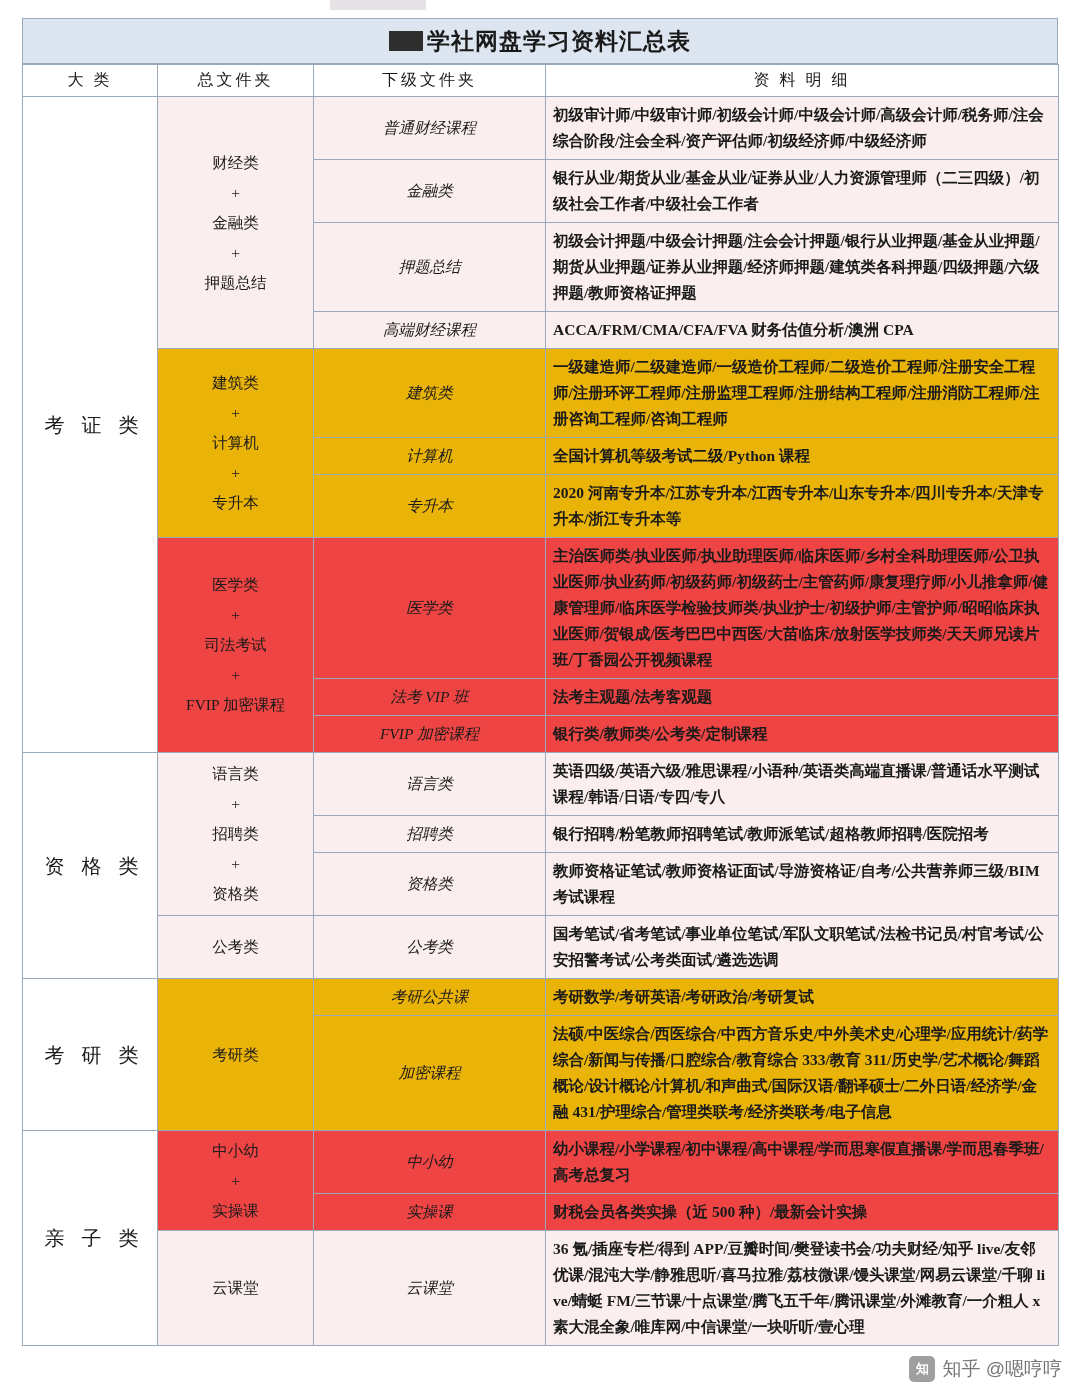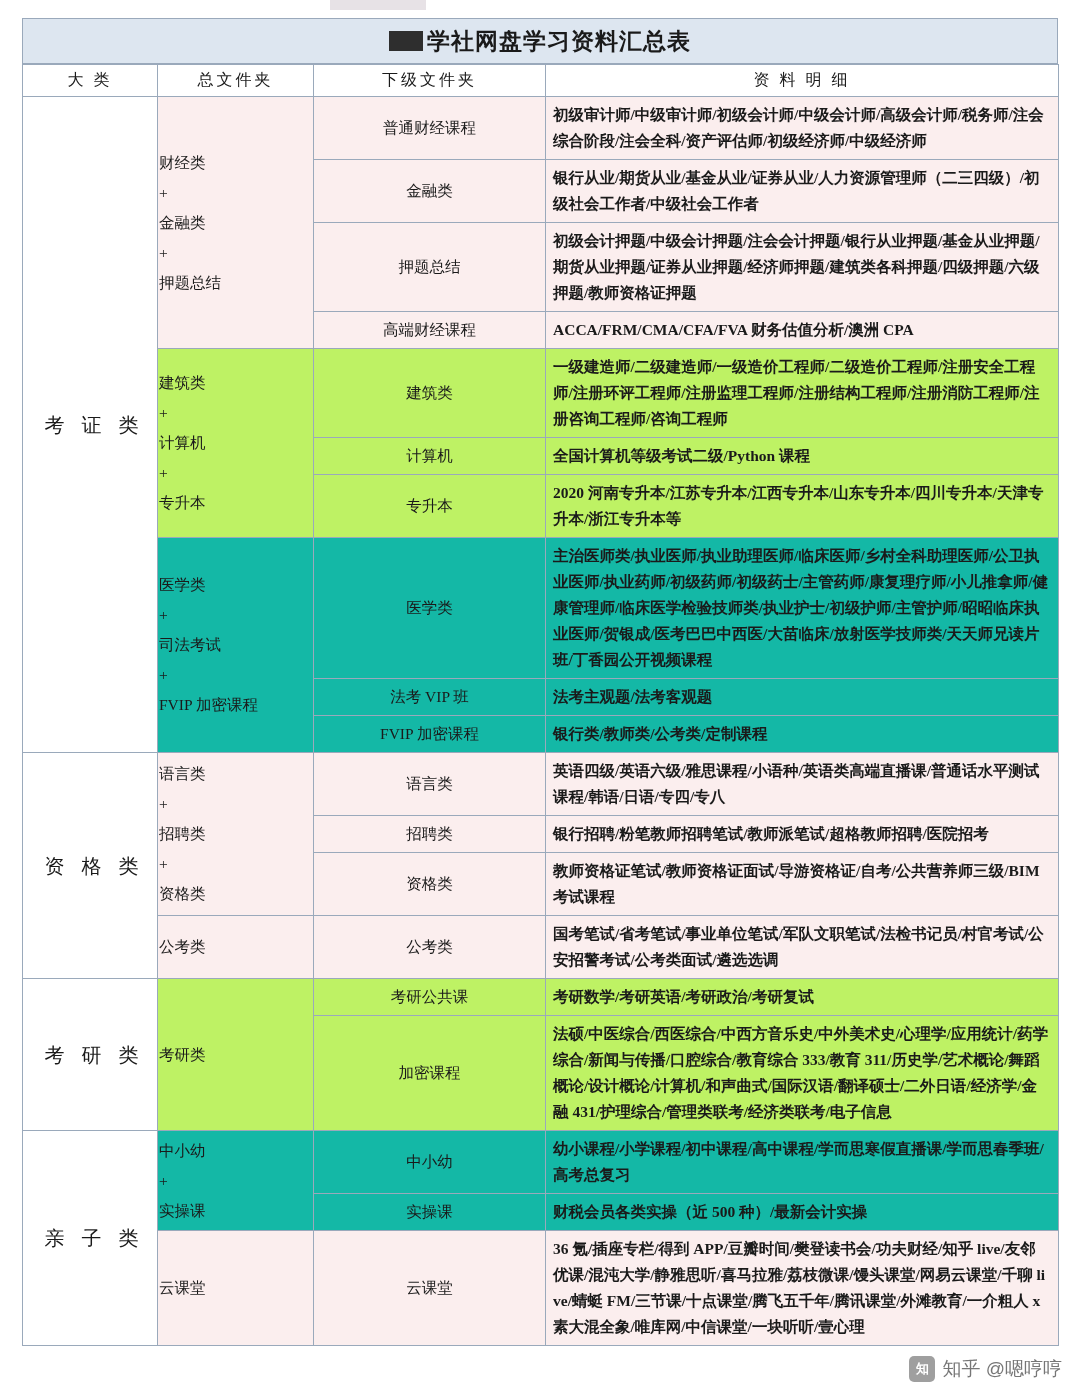--- a/index.html
+++ b/index.html
@@ -72,39 +72,41 @@
   .c4 { width: 513px; }
 
   td.cat {
     text-align: center;
     font-size: 20px;
     letter-spacing: 6px;
     line-height: 68px;
     padding-left: 10px;
   }
   td.grp {
+    text-align: center;
     font-size: 15.5px;
     line-height: 30px;
   }
   td.sub {
     text-align: center;
     font-size: 15.5px;
+    font-style: italic;
   }
   td.det {
     text-align: left;
     font-size: 15.5px;
     line-height: 26px;
     padding: 5px 7px;
     word-break: break-all;
     font-weight: bold;
   }
   
   .pink   { background: #fbeeee; }
-  .yellow { background: #bef264; }
-  .green  { background: #14b8a6; }
+  .yellow { background: #eab308; }
+  .green  { background: #ef4444; }
   .white  { background: #ffffff; }
 
   .watermark {
     position: absolute;
     right: 18px;
     bottom: 10px;
     display: flex;
     align-items: center;
     gap: 7px;
     font-family: "Liberation Sans", sans-serif;

